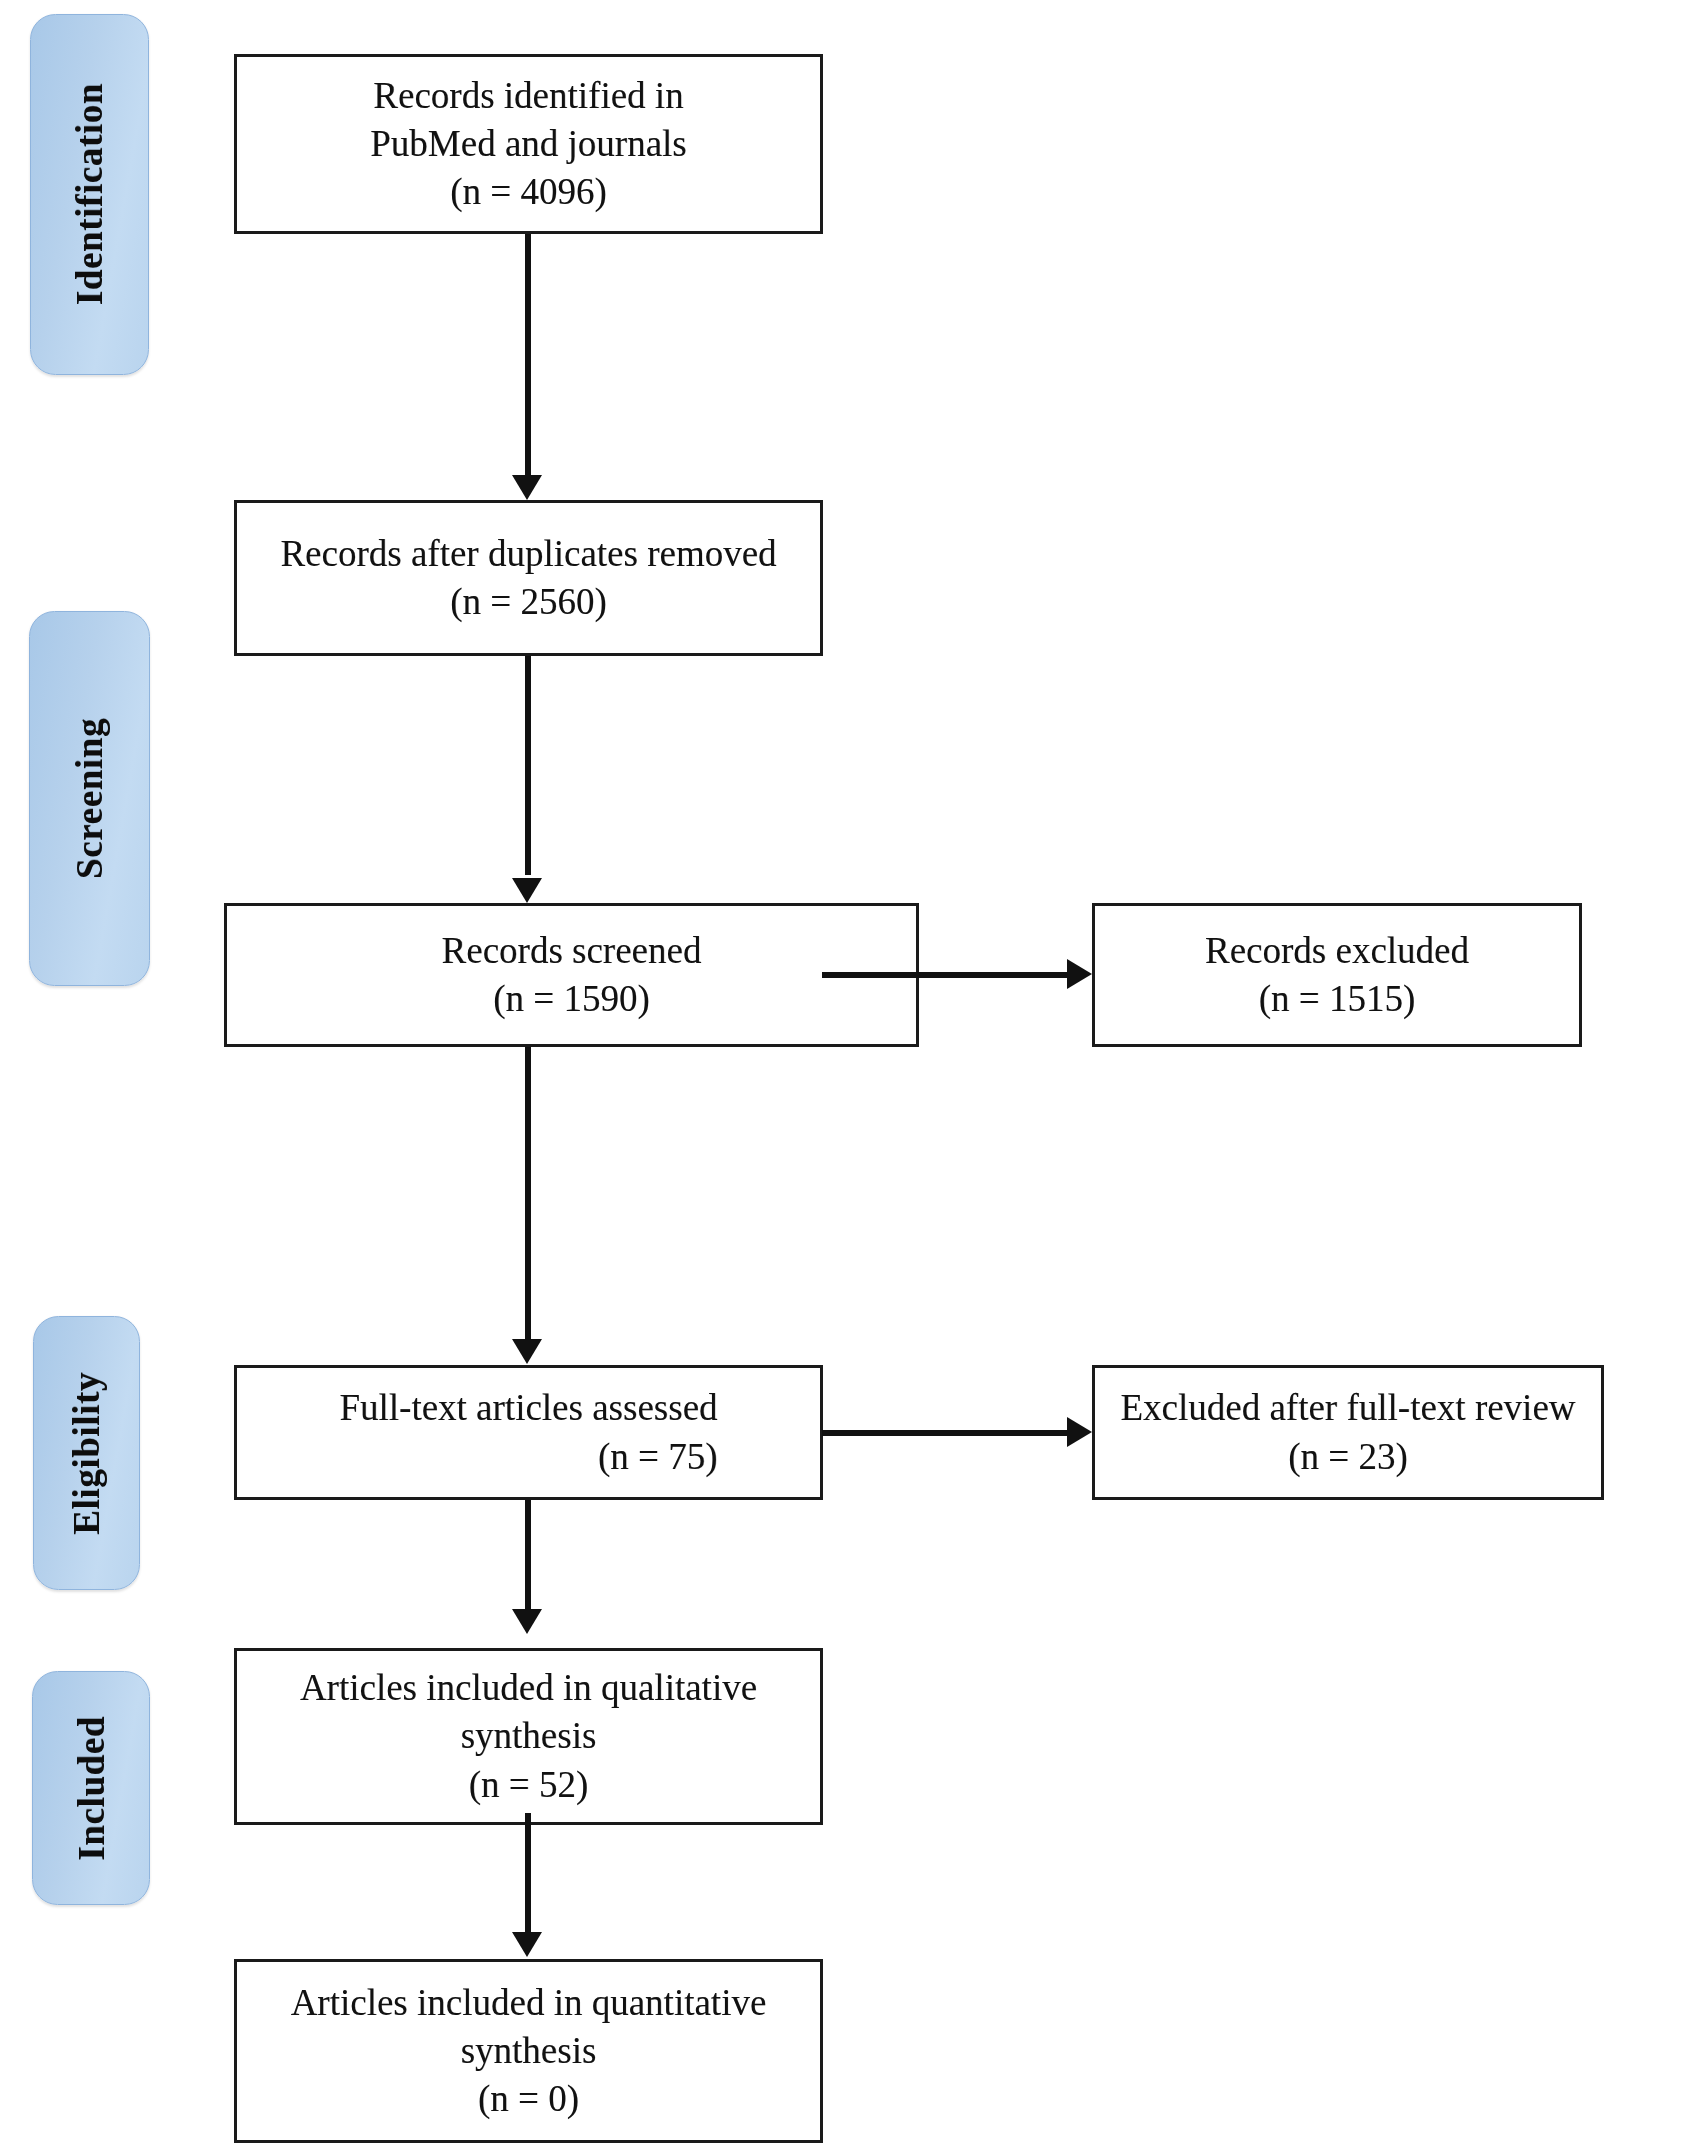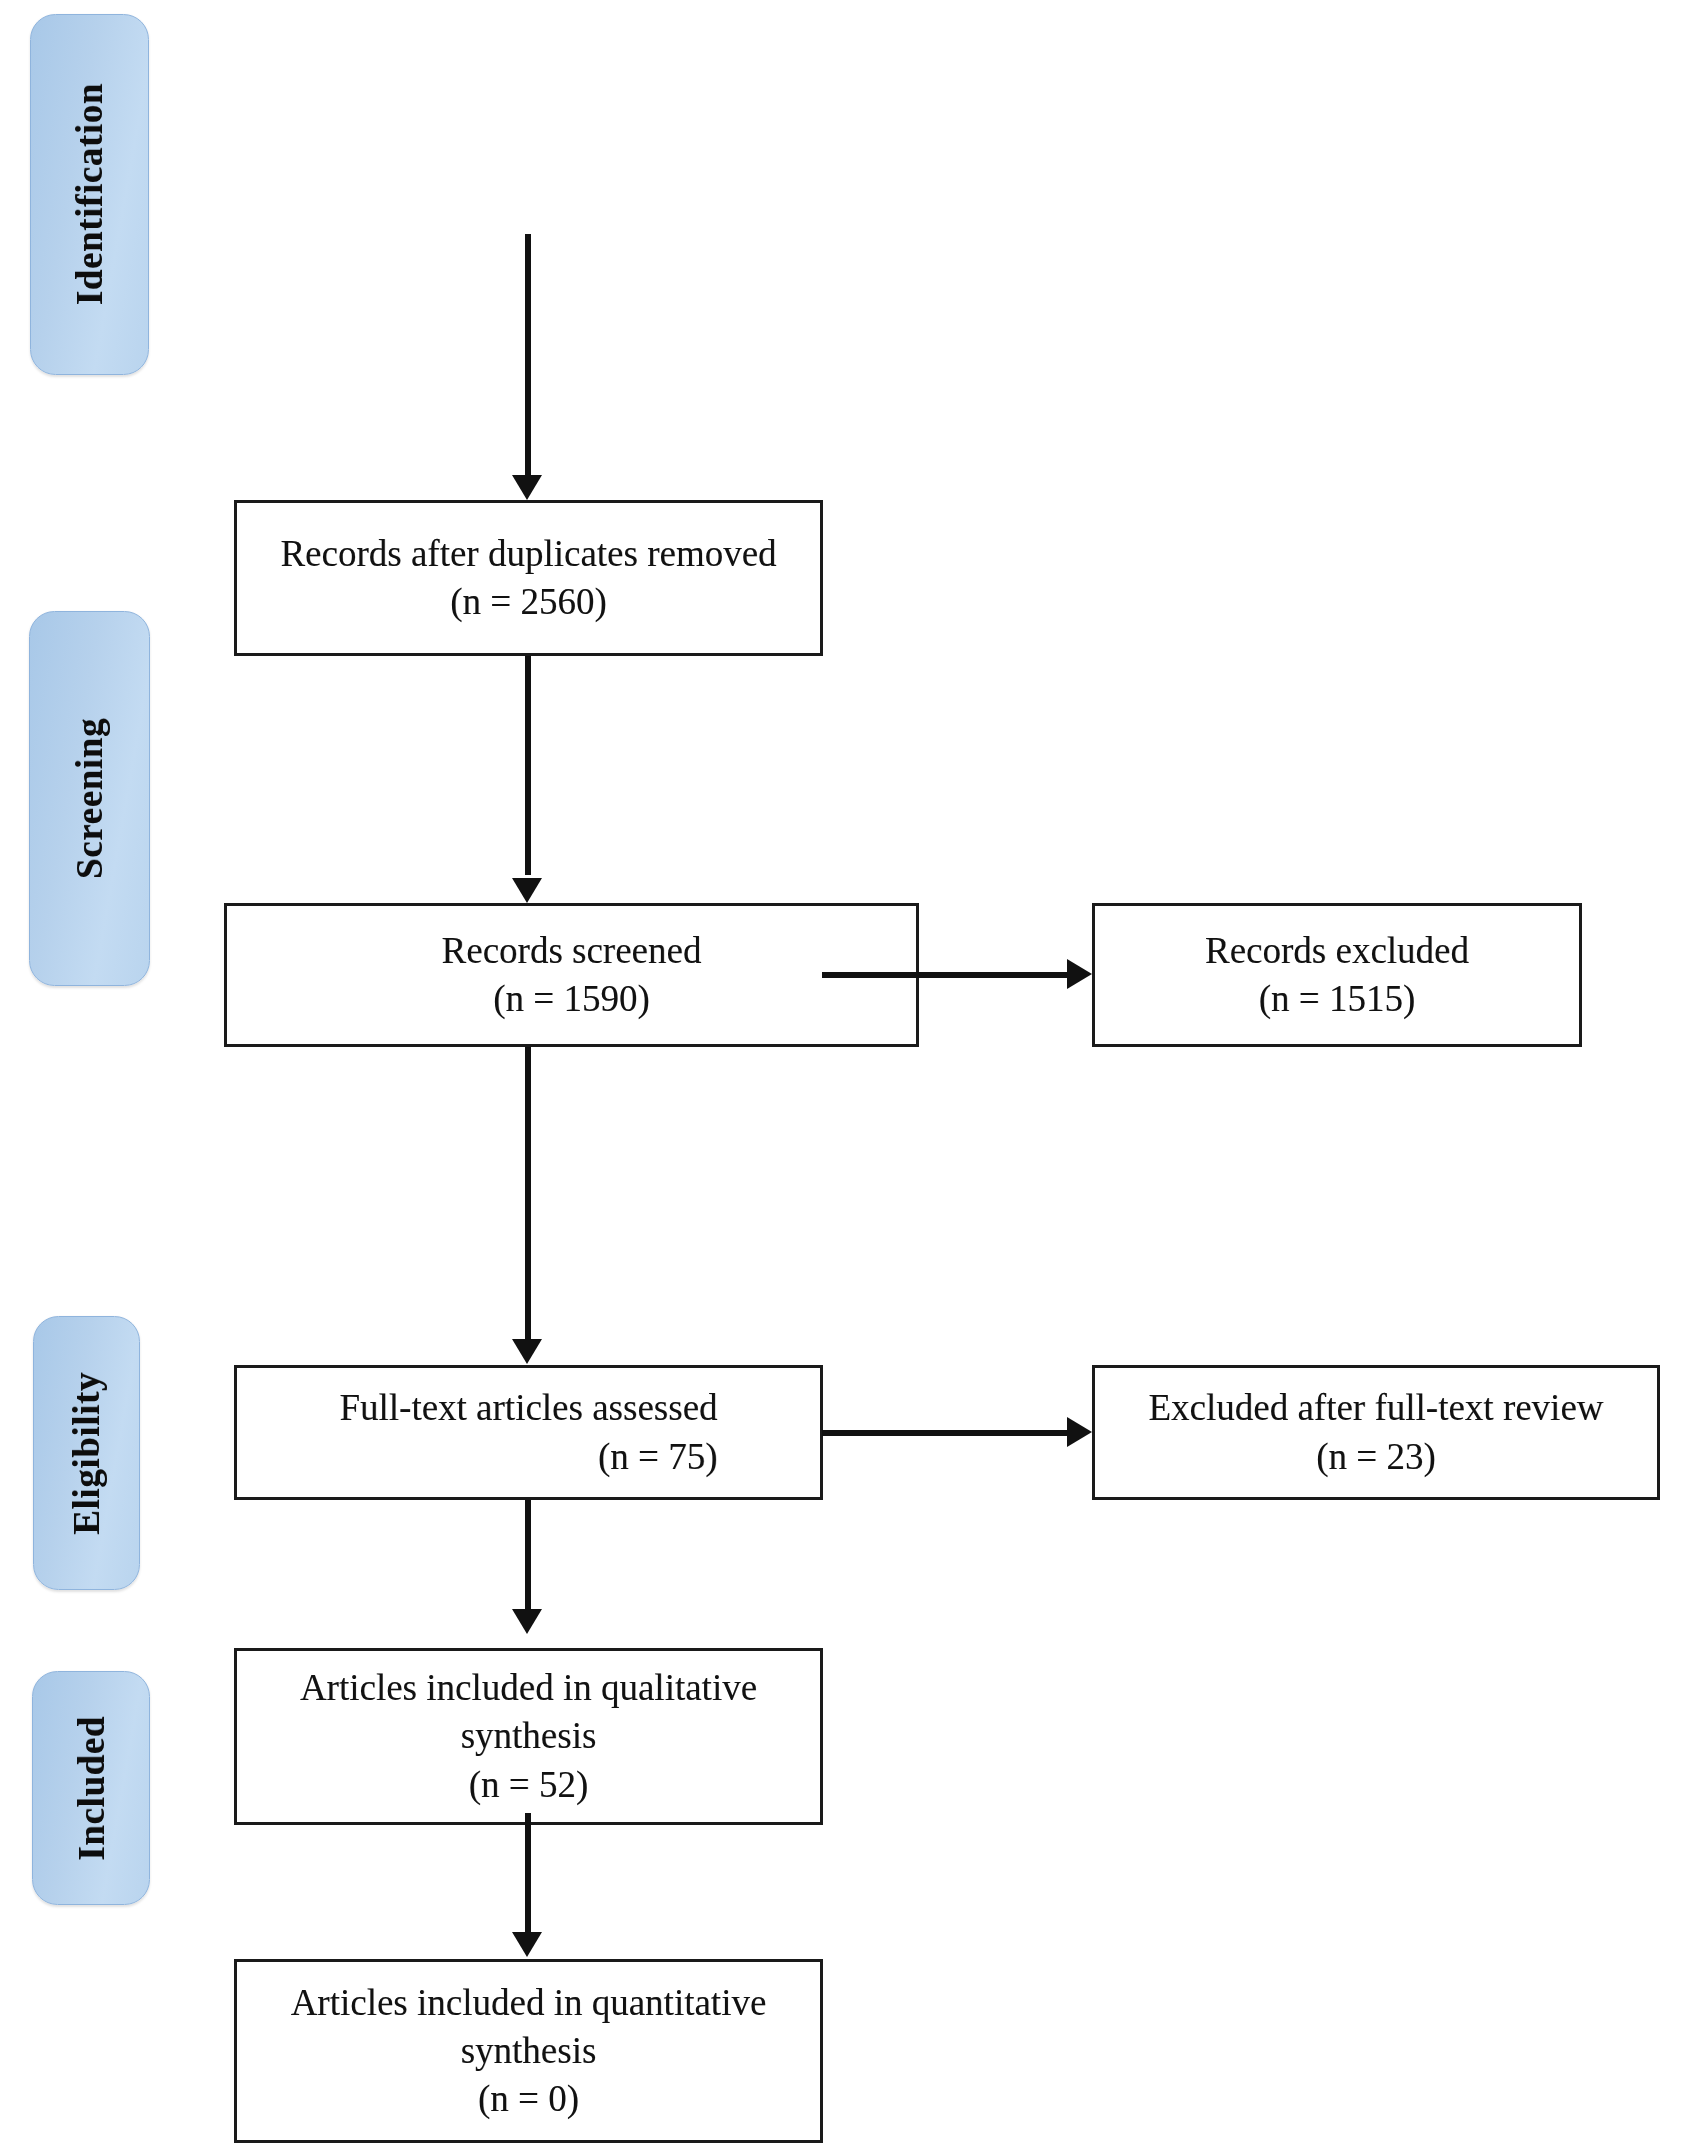--- a/index.html
+++ b/index.html
@@ -103,20 +103,25 @@
   </div>
 
   <div class="phase-label" style="left:33px; top:1316px; width:107px; height:274px;">
     <span class="phase-text">Eligibility</span>
   </div>
 
   <div class="phase-label" style="left:32px; top:1671px; width:118px; height:234px;">
     <span class="phase-text">Included</span>
   </div>
 
+  <div class="flow-box" style="left:234px; top:54px; width:589px; height:180px;">
+    <span class="box-text">Records identified in
+PubMed and journals
+(n = 4096)</span>
+  </div>
 
   <div class="flow-box" style="left:234px; top:500px; width:589px; height:156px;">
     <span class="box-text">Records after duplicates removed
 (n = 2560)</span>
   </div>
 
   <div class="flow-box" style="left:224px; top:903px; width:695px; height:144px;">
     <span class="box-text">Records screened
 (n = 1590)</span>
   </div>
@@ -124,21 +129,21 @@
   <div class="flow-box" style="left:1092px; top:903px; width:490px; height:144px;text-align:center;">
     <span class="box-text">Records excluded
 (n = 1515)</span>
   </div>
 
   <div class="flow-box" style="left:234px; top:1365px; width:589px; height:135px;text-align:right;">
     <span class="box-text">Full-text articles assessed
 (n = 75)</span>
   </div>
 
-  <div class="flow-box" style="left:1092px; top:1365px; width:568px; height:135px;">
+  <div class="flow-box" style="left:1092px; top:1365px; width:512px; height:135px;">
     <span class="box-text">Excluded after full-text review
 (n = 23)</span>
   </div>
 
   <div class="flow-box" style="left:234px; top:1636px; width:589px; height:177px;margin-top:12px;">
     <span class="box-text">Articles included in qualitative
 synthesis
 (n = 52)</span>
   </div>
 

